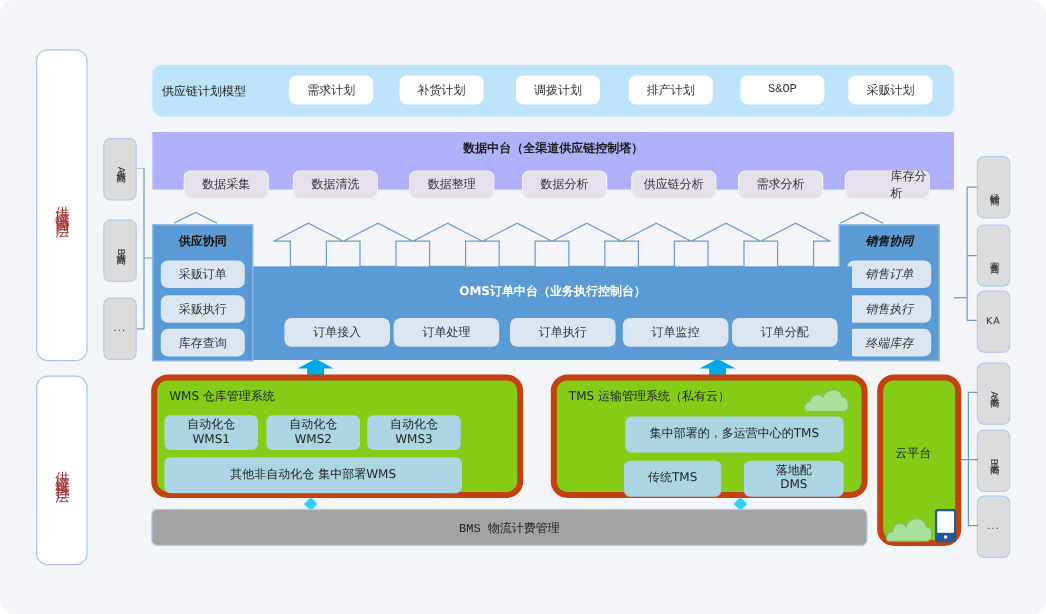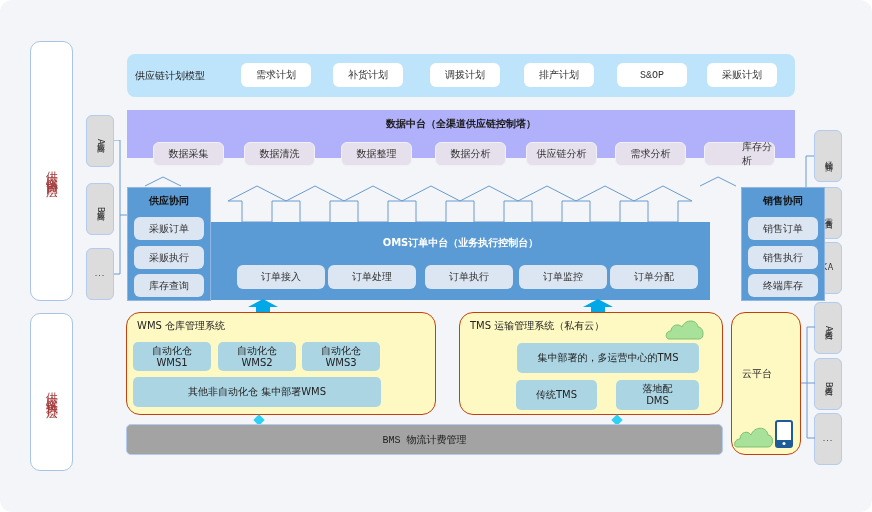--- a/index.html
+++ b/index.html
@@ -23,21 +23,21 @@
   .plan-btn { position: absolute; top: 9px; width: 70px; height: 24px; background: #fff; border-radius: 6px; font-size: 10px; display: flex; align-items: center; justify-content: center; color: #333; font-family: Liberation Mono, monospace; }
   .datamid { position: absolute; left: 127px; top: 110px; width: 668px; height: 48px; background: #b0b1fa; }
   .datamid-title { position: absolute; left: 0; right: 0; top: 7px; text-align: center; font-size: 10px; font-weight: bold; color: #1a1a1a; }
   .data-btn { position: absolute; top: 32px; width: 71px; height: 24px; background: #e5e0ec; border: 1px solid #f2f0f6; border-radius: 6px; font-size: 10px; display: flex; align-items: center; justify-content: center; color: #333; }
   .collab { position: absolute; background: #5b9bd5; border: 1px solid #8fb7e2; }
   .collab-title { position: absolute; left: 0; right: 0; top: 6px; text-align: center; font-weight: bold; font-size: 10px; color: #111; }
   .collab-btn { position: absolute; left: 6px; width: 70px; height: 23px; background: #dce6f2; border-radius: 6px; font-size: 10px; display: flex; align-items: center; justify-content: center; color: #333; }
   .oms { position: absolute; left: 211px; top: 222px; width: 499px; height: 78px; background: #5b9bd5; }
   .oms-title { position: absolute; left: 0; right: 0; top: 14px; text-align: center; font-size: 10px; font-weight: bold; color: #fff; }
   .oms-btn { position: absolute; top: 43px; width: 88px; height: 24px; background: #dce6f2; border-radius: 6px; font-size: 10px; display: flex; align-items: center; justify-content: center; color: #333; }
-  .panel { position: absolute; border: 1px solid #c2410c; border-radius: 14px; background: #fef9c3; }
+  .panel { position: absolute; border: 5px solid #c2410c; border-radius: 14px; background: #84cc16; }
   .panel-title { position: absolute; left: 10px; top: 6px; font-size: 10px; color: #222; }
   .sys-btn { position: absolute; background: #abd5e3; border-radius: 5px; font-size: 10px; color: #222; display: flex; align-items: center; justify-content: center; text-align: center; line-height: 12px; }
   .bms { position: absolute; left: 126px; top: 424px; width: 597px; height: 31px; background: #a3a3a3; border: 1px solid #b3cbee; border-radius: 5px; font-size: 10px; display: flex; align-items: center; justify-content: center; color: #222; font-family: Liberation Mono, monospace; }
   .diamond { position: absolute; width: 8px; height: 8px; background: #2ed0f5; transform: rotate(45deg); }
   .blue-arrow { position: absolute; }
   .cloud-label { position: absolute; font-size: 10px; color: #222; }
 </style>
 </head>
 <body>
 
@@ -159,21 +159,21 @@
         <span>采贩订单</span>
       </div>
     <div class="collab-btn" style="top:58px;">
         <span>采贩执行</span>
       </div>
     <div class="collab-btn" style="top:86px;">
         <span>库存查询</span>
       </div>
   </div>
 
-  <div class="collab" style="left:741px;top:187px;width:84px;height:114px;">
+  <div class="collab" style="left:699px;top:187px;width:84px;height:114px;font-style:italic;">
     <div class="collab-title">销售协同</div>
     <div class="collab-btn" style="top:29px;">
         <span>销售订单</span>
       </div>
     <div class="collab-btn" style="top:58px;">
         <span>销售执行</span>
       </div>
     <div class="collab-btn" style="top:86px;">
         <span>终端库存</span>
       </div>

